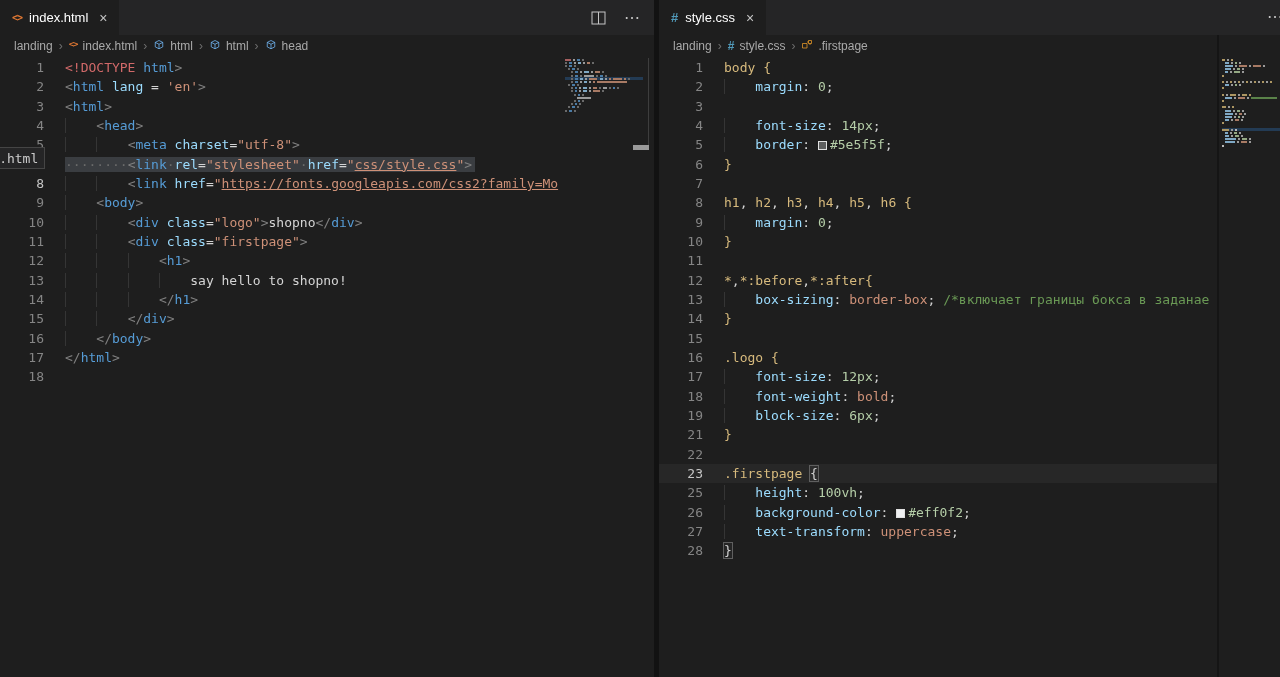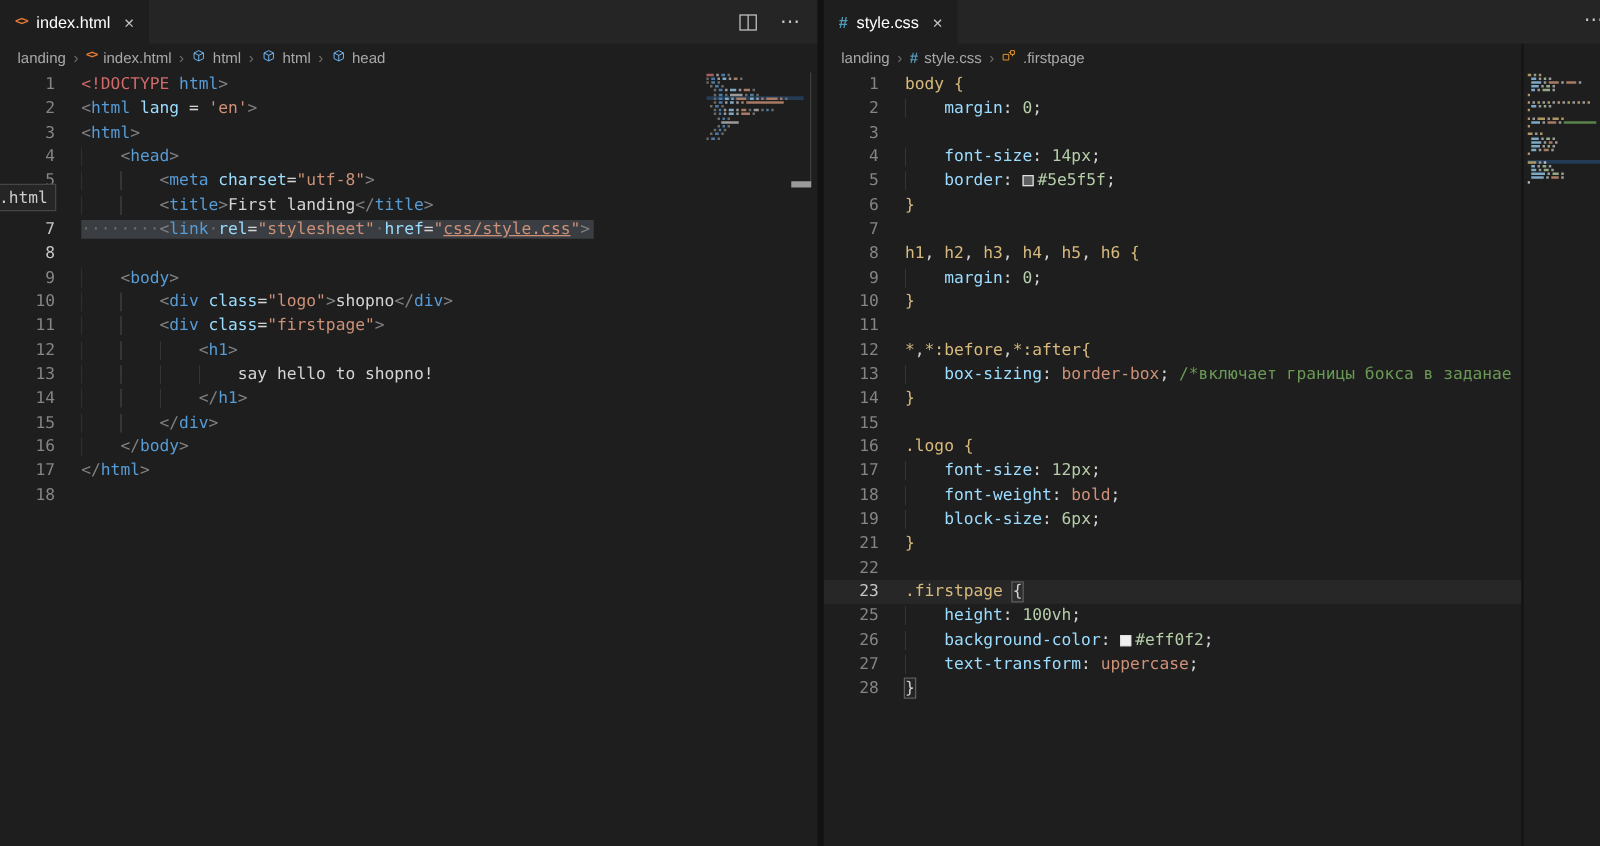--- a/index.html
+++ b/index.html
@@ -139,30 +139,27 @@
           <span class="ct"><span class="tk-punct">&lt;</span><span class="tk-tag">html</span><span class="tk-punct">&gt;</span></span>
         </div>
         <div class="cl">
           <span class="ln">4</span>
           <span class="ct"><span class="tk-ws">    </span><span class="tk-punct">&lt;</span><span class="tk-tag">head</span><span class="tk-punct">&gt;</span></span>
         </div>
         <div class="cl">
           <span class="ln">5</span>
           <span class="ct"><span class="tk-ws">        </span><span class="tk-punct">&lt;</span><span class="tk-tag">meta</span><span class="tk-text"> </span><span class="tk-attr">charset</span><span class="tk-text">=</span><span class="tk-str">"utf-8"</span><span class="tk-punct">&gt;</span></span>
         </div>
-        <div class="cl">
-          <span class="ln">6</span>
-          <span class="ct"><span class="tk-ws">        </span><span class="tk-punct">&lt;</span><span class="tk-tag">title</span><span class="tk-punct">&gt;</span><span class="tk-text">First landing</span><span class="tk-punct">&lt;/</span><span class="tk-tag">title</span><span class="tk-punct">&gt;</span></span>
-        </div>
         <div class="cl bright">
           <span class="ln">7</span>
           <span class="ct"><span class="selbg"><span class="tk-dot">········</span><span class="tk-punct">&lt;</span><span class="tk-tag">link</span><span class="tk-dot">·</span><span class="tk-attr">rel</span><span class="tk-text">=</span><span class="tk-str">"stylesheet"</span><span class="tk-dot">·</span><span class="tk-attr">href</span><span class="tk-text">=</span><span class="tk-str">"</span><span class="tk-strU">css/style.css</span><span class="tk-str">"</span><span class="tk-punct">&gt;</span></span></span>
         </div>
         <div class="cl bright">
           <span class="ln">8</span>
+          <span class="ct"><span class="tk-ws">        </span><span class="tk-punct">&lt;</span><span class="tk-tag">link</span><span class="tk-text"> </span><span class="tk-attr">href</span><span class="tk-text">=</span><span class="tk-str">"</span><span class="tk-strU">https://fonts.googleapis.com/css2?family=Mo</span></span>
         </div>
         <div class="cl">
           <span class="ln">9</span>
           <span class="ct"><span class="tk-ws">    </span><span class="tk-punct">&lt;</span><span class="tk-tag">body</span><span class="tk-punct">&gt;</span></span>
         </div>
         <div class="cl">
           <span class="ln">10</span>
           <span class="ct"><span class="tk-ws">        </span><span class="tk-punct">&lt;</span><span class="tk-tag">div</span><span class="tk-text"> </span><span class="tk-attr">class</span><span class="tk-text">=</span><span class="tk-str">"logo"</span><span class="tk-punct">&gt;</span><span class="tk-text">shopno</span><span class="tk-punct">&lt;/</span><span class="tk-tag">div</span><span class="tk-punct">&gt;</span></span>
         </div>
         <div class="cl">

